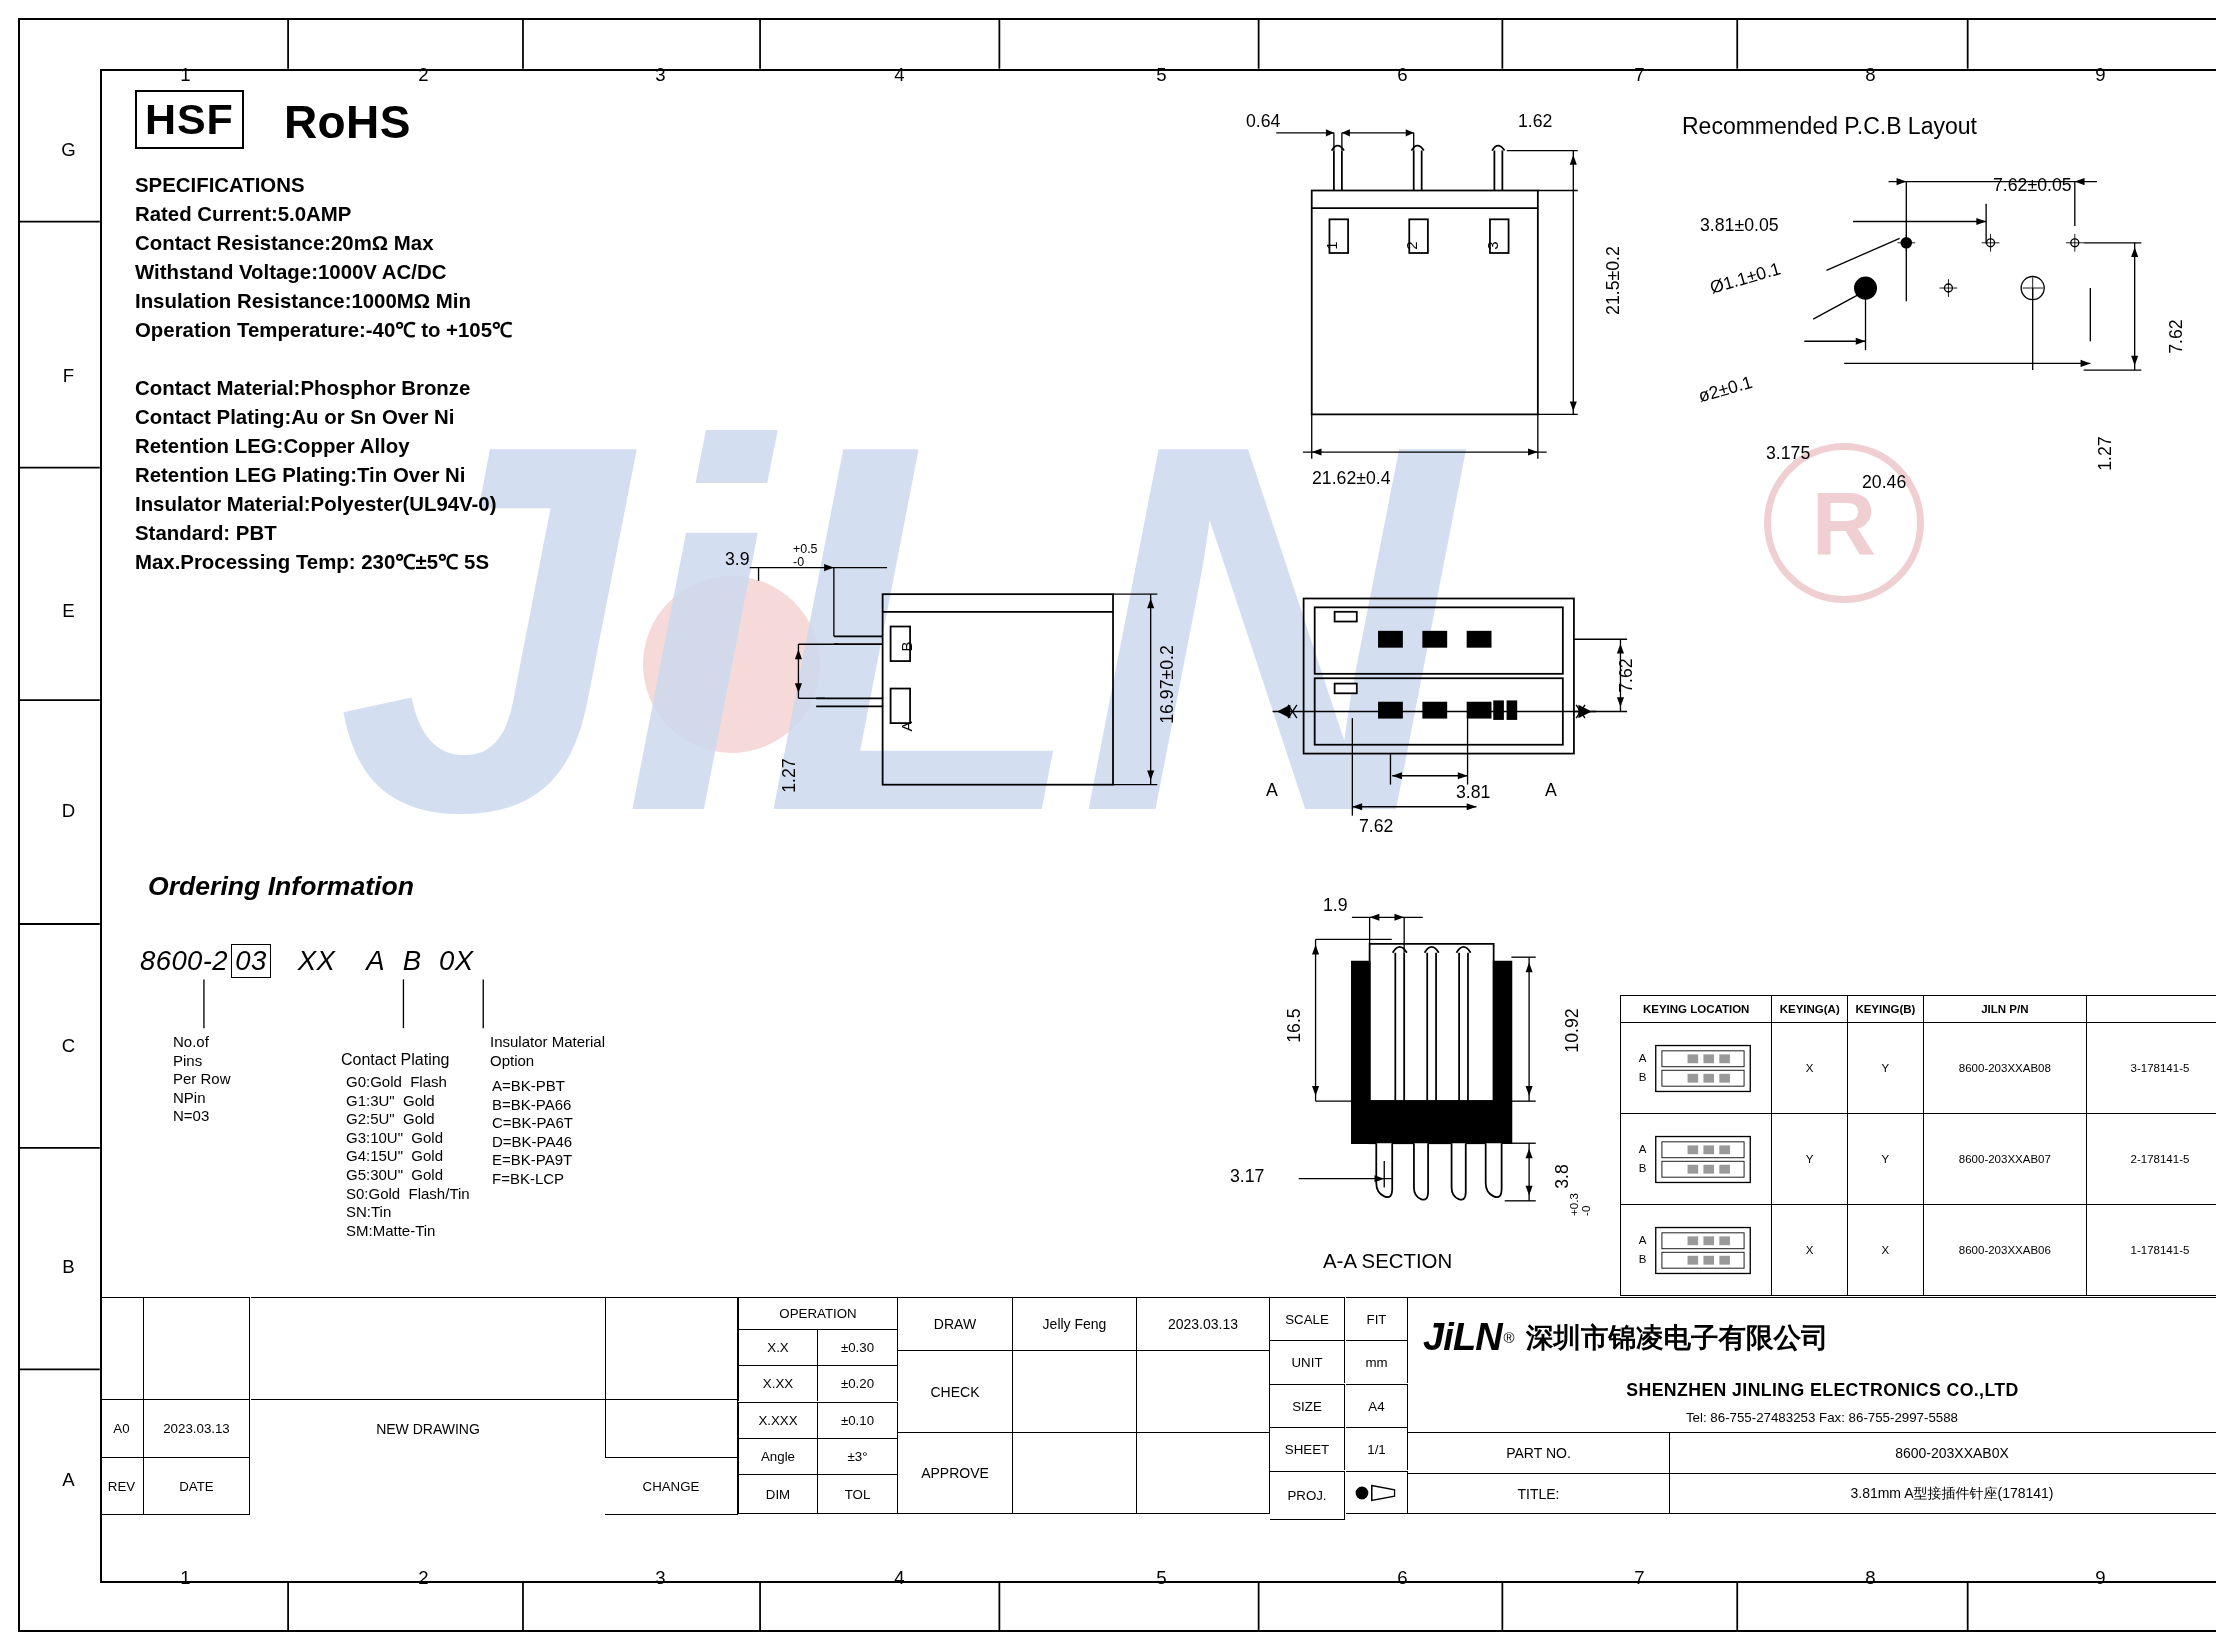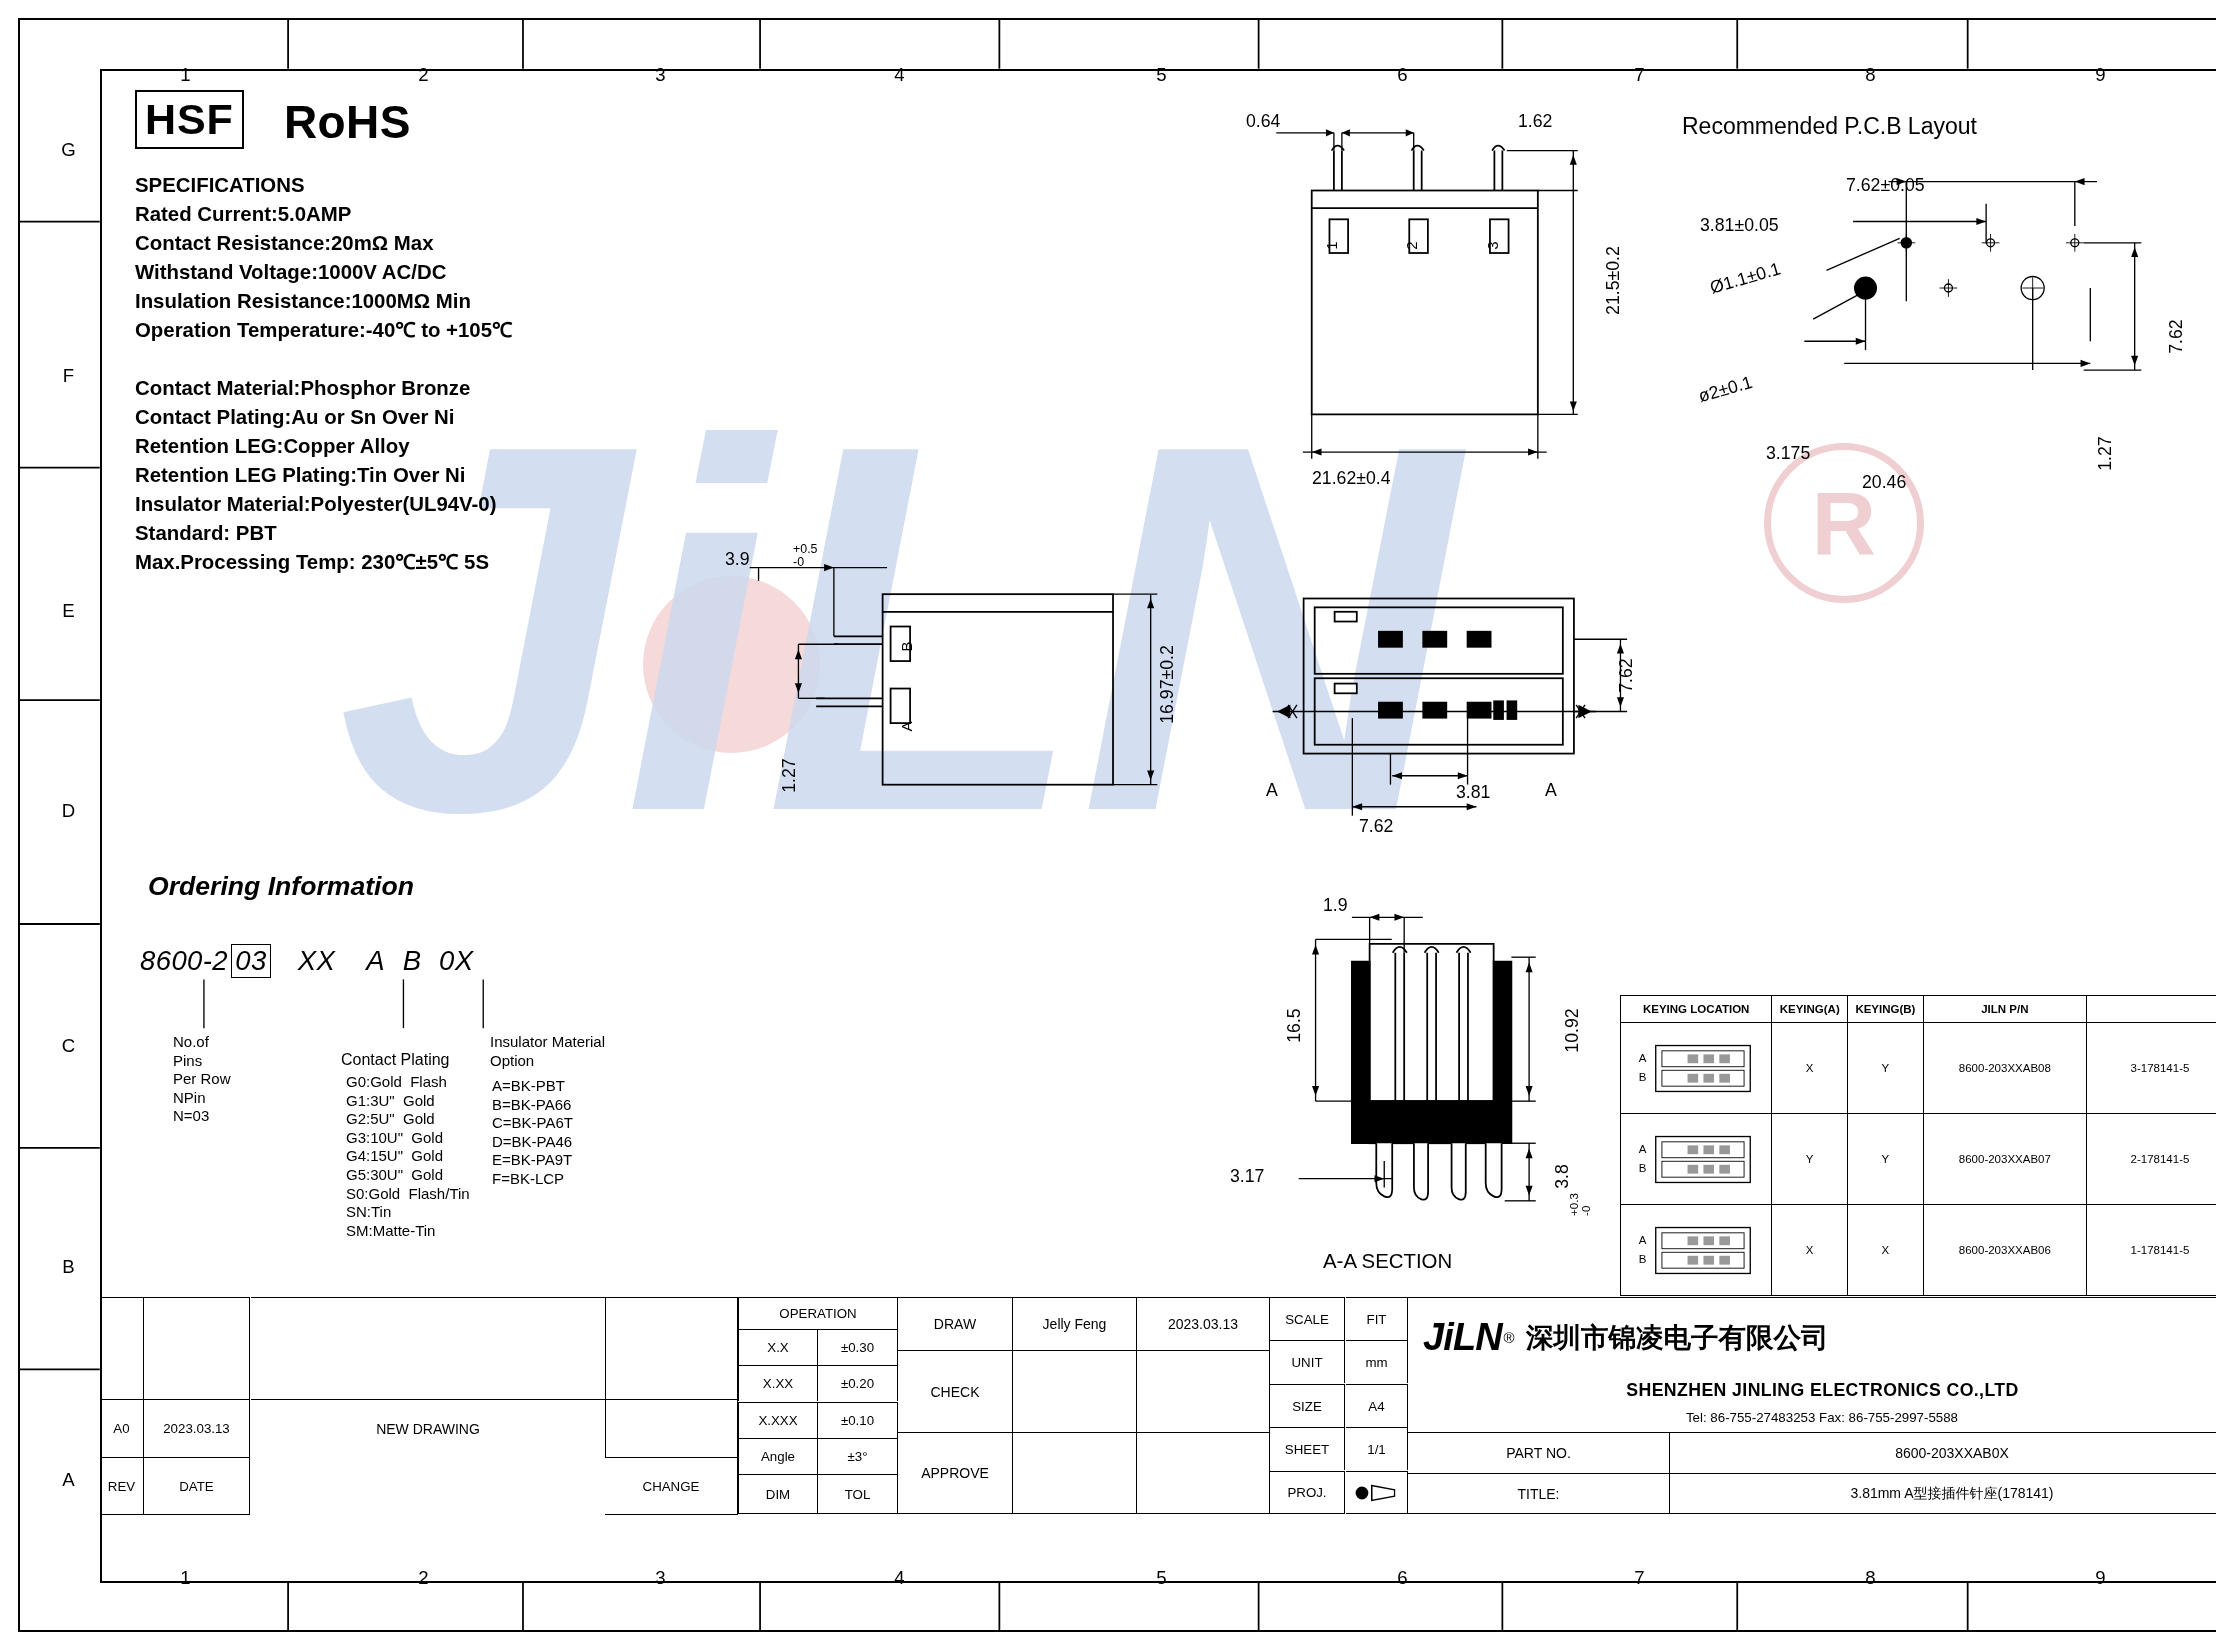--- a/index.html
+++ b/index.html
@@ -407,21 +407,21 @@
     <g fill="#000">
       <polygon points="560,60 538,52 538,68"></polygon>
       <polygon points="940,60 962,52 962,68"></polygon>
       <polygon points="740,150 718,142 718,158"></polygon>
       <polygon points="1075,208 1067,230 1083,230"></polygon>
       <polygon points="1075,475 1067,453 1083,453"></polygon>
       <polygon points="468,420 446,412 446,428"></polygon>
       <polygon points="975,470 953,462 953,478"></polygon>
     </g>
   </svg>
-  <div class="abs content dim" style="left:1846px;top:175px;">7.62±0.05</div>
+  <div class="abs content dim" style="left:1993px;top:175px;">7.62±0.05</div>
   <div class="abs content dim" style="left:1700px;top:215px;">3.81±0.05</div>
   <div class="abs content dim" style="left:1709px;top:268px;transform:rotate(-16deg);">Ø1.1±0.1</div>
   <div class="abs content dim" style="left:1698px;top:379px;transform:rotate(-16deg);">ø2±0.1</div>
   <div class="abs content dim" style="left:1766px;top:443px;">3.175</div>
   <div class="abs content dim" style="left:1862px;top:472px;">20.46</div>
   <div class="abs content dim vert" style="left:2141px;top:326px;width:71px;text-align:center;">7.62</div>
   <div class="abs content dim vert" style="left:2070px;top:443px;width:71px;text-align:center;">1.27</div>
 
   <svg class="abs content" style="left:692px;top:541px;width:492px;height:288px;" xmlns="http://www.w3.org/2000/svg" viewBox="0 0 1110 650" width="492" height="288">
     <g stroke="#000" fill="none" stroke-width="4">
@@ -729,21 +729,21 @@
     <div class="cell bt bb br" style="left:1037px;top:135px;width:133px;height:82px;"></div>
 
     <div class="cell bt br" style="left:1170px;top:0;width:75px;height:43px;font-size:13.3px;">SCALE</div>
     <div class="cell bt br" style="left:1246px;top:0;width:62px;height:43px;font-size:13.3px;">FIT</div>
     <div class="cell bt br" style="left:1170px;top:43px;width:75px;height:43px;font-size:13.3px;">UNIT</div>
     <div class="cell bt br" style="left:1246px;top:43px;width:62px;height:43px;font-size:13.3px;">mm</div>
     <div class="cell bt br" style="left:1170px;top:87px;width:75px;height:43px;font-size:13.3px;">SIZE</div>
     <div class="cell bt br" style="left:1246px;top:87px;width:62px;height:43px;font-size:13.3px;">A4</div>
     <div class="cell bt br" style="left:1170px;top:130px;width:75px;height:43px;font-size:13.3px;">SHEET</div>
     <div class="cell bt br" style="left:1246px;top:130px;width:62px;height:43px;font-size:13.3px;">1/1</div>
-    <div class="cell bt bb br" style="left:1170px;top:174px;width:75px;height:43px;font-size:13.3px;">PROJ.</div>
+    <div class="cell bt bb br" style="left:1170px;top:174px;width:75px;height:49px;font-size:13.3px;">PROJ.</div>
     <div class="cell bt bb br" style="left:1246px;top:174px;width:62px;height:43px;">
       <svg width="49" height="22" xmlns="http://www.w3.org/2000/svg" viewBox="0 0 110 50">
         <g stroke="#000" stroke-width="3" fill="none">
           <circle cx="22" cy="25" r="13" fill="#000"></circle>
           <path d="M44,8 L96,18 L96,32 L44,42 Z"></path>
           <line x1="44" y1="8" x2="44" y2="42"></line>
         </g>
       </svg>
     </div>
 

